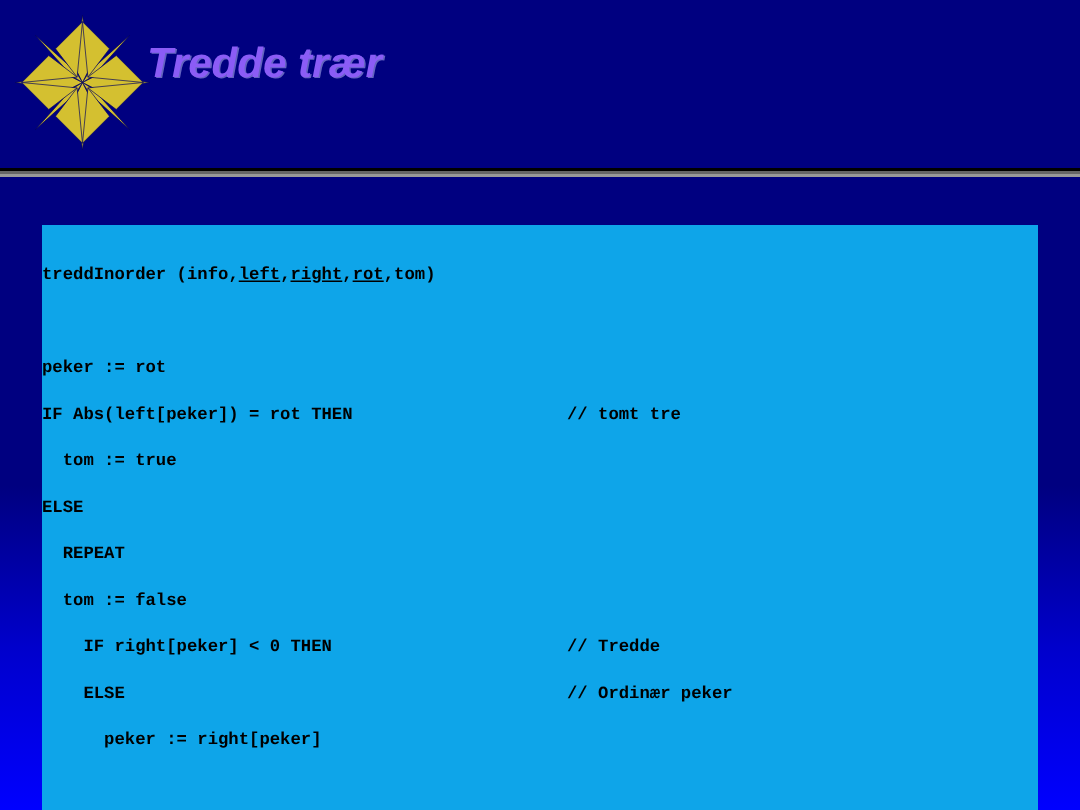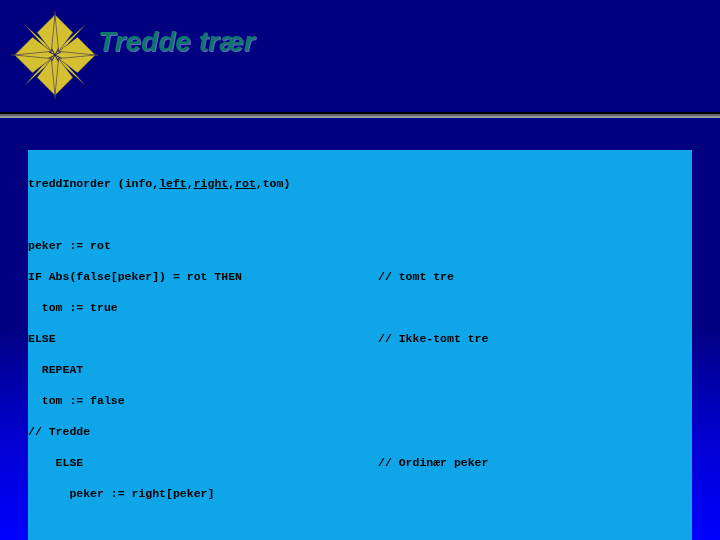--- a/index.html
+++ b/index.html
@@ -24,21 +24,21 @@
   }
   .title-block {
     position: absolute;
     left: 98px;
     top: 25px;
   }
   .title {
     font-size: 28px;
     font-weight: bold;
     font-style: italic;
-    color: #0f766e;
+    color: #8b5cf6;
     text-shadow: 1px 1px 0 rgba(200,200,255,0.5);
     line-height: 1.2;
   }
   .separator {
     position: absolute;
     top: 112px;
     left: 0;
     width: 100%;
     height: 6px;
     background: linear-gradient(to bottom, #000 0%, #000 35%, #666 35%, #666 70%, #999 70%, #999 100%);
@@ -91,26 +91,26 @@
     <div class="title">Tredde trær</div>
   </div>
 </div>
 
 <div class="separator"></div>
 
 <div class="content-box">
 <div><span>treddInorder</span><span> (</span><span>info</span><span>,</span><span class="u">left</span><span>,</span><span class="u">right</span><span>,</span><span class="u">rot</span><span>,</span><span>tom</span><span>)</span></div>
 <div> </div>
 <div>peker := rot</div>
-<div class="row"><span class="col-left">IF Abs(false[peker]) = rot THEN</span><span class="col-right">// tomt tre</span></div>
+<div class="row"><span class="col-left">IF Abs(left[peker]) = rot THEN</span><span class="col-right">// tomt tre</span></div>
 <div>  tom := true</div>
-<div class="row"><span class="col-left">ELSE</span><span class="col-right">// Ikke-tomt tre</span></div>
+<div class="row"><span class="col-left">ELSE</span></div>
 <div>  REPEAT</div>
 <div>  tom := false</div>
-<div class="row"><span class="col-right">// Tredde</span></div>
+<div class="row"><span class="col-left">    IF right[peker] &lt; 0 THEN</span><span class="col-right">// Tredde</span></div>
 <div class="row"><span class="col-left">    ELSE</span><span class="col-right">// Ordinær peker</span></div>
 <div>      peker := right[peker]</div>
 
 
 
 
 
 
 
 

